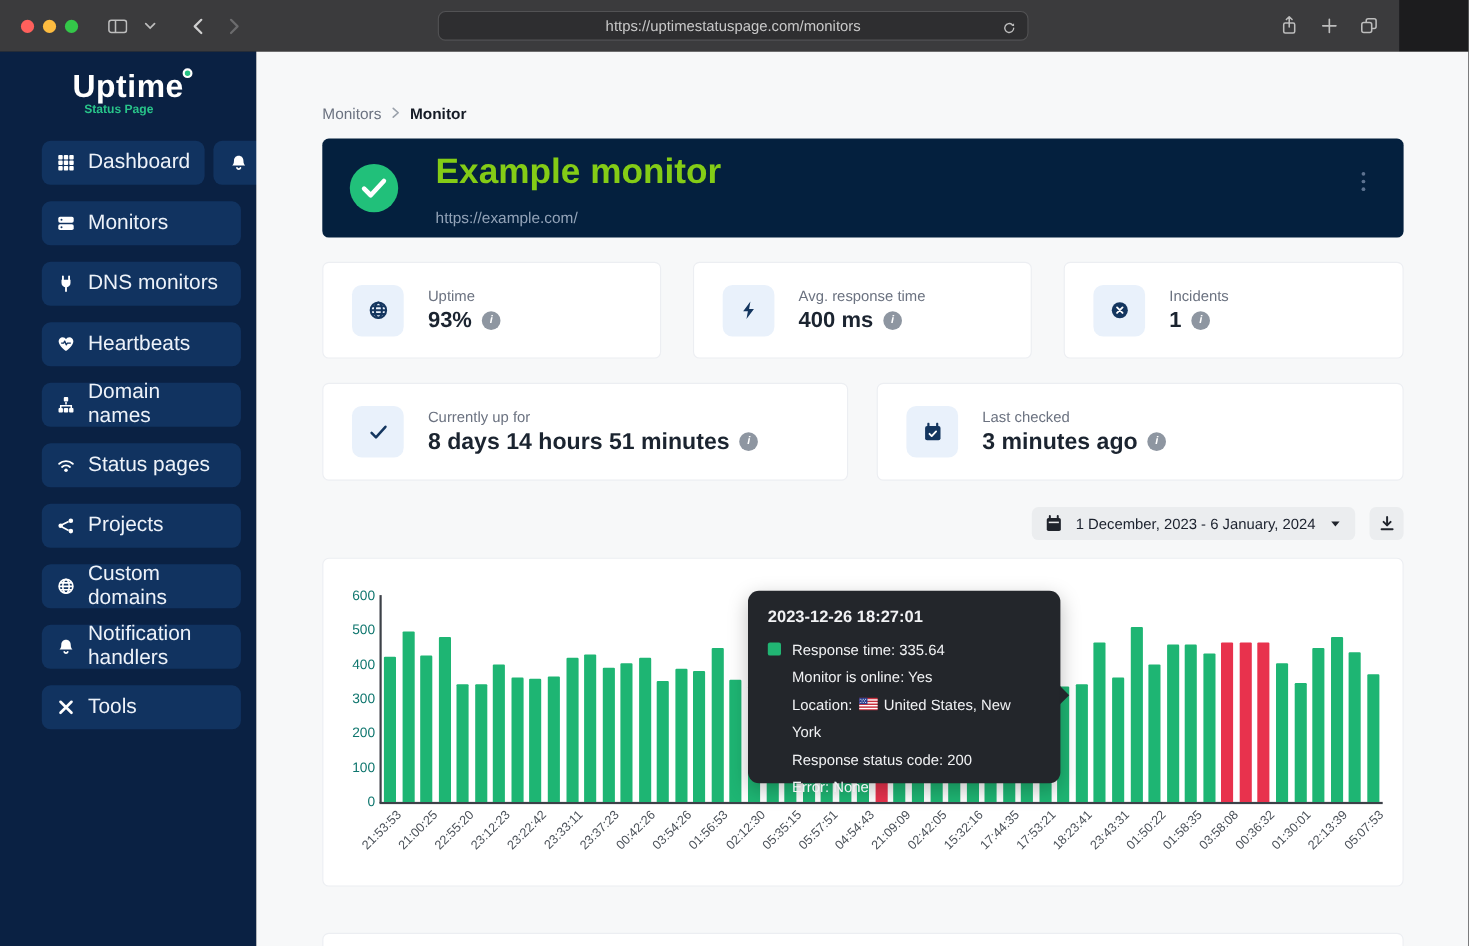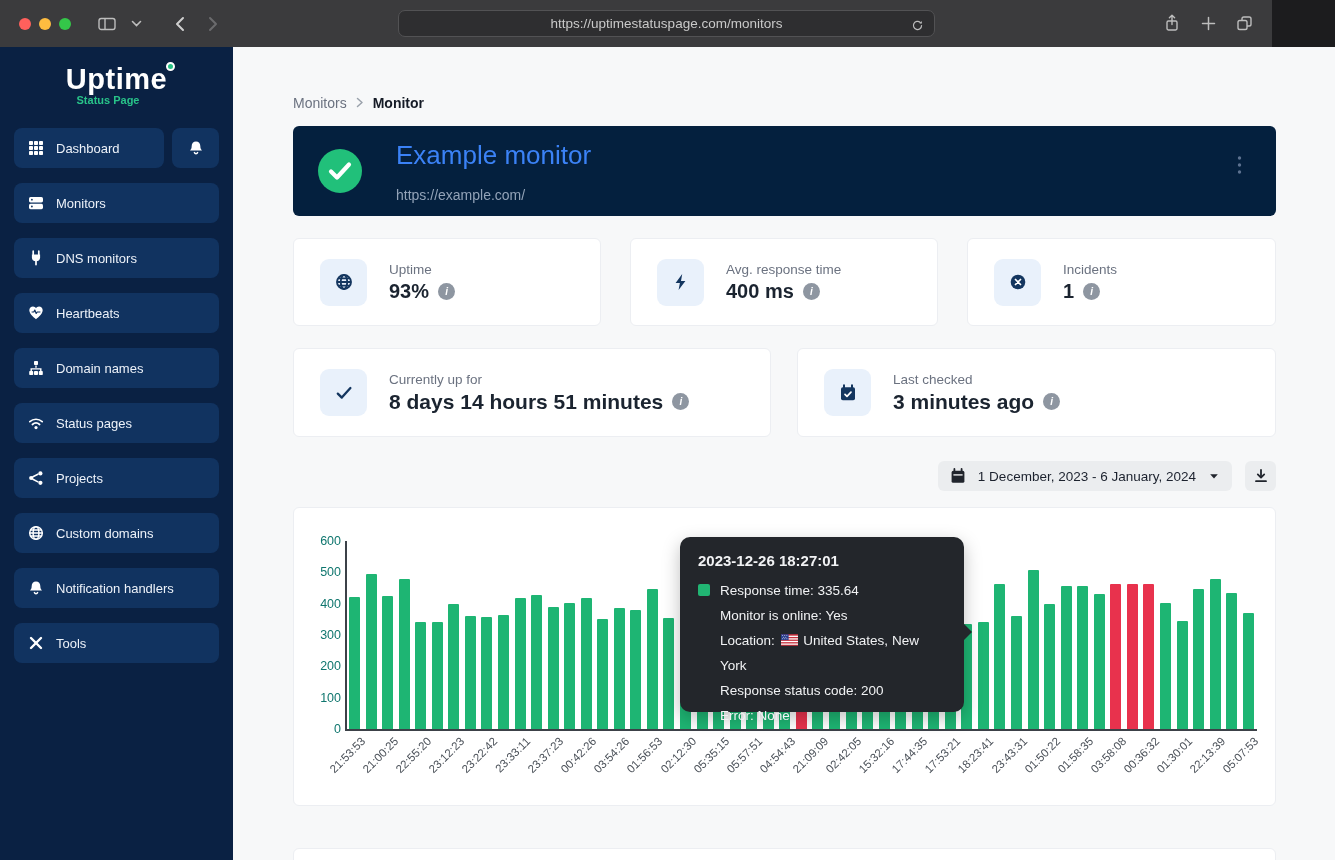--- a/index.html
+++ b/index.html
@@ -19,33 +19,33 @@
   .chrome-right { position:absolute; right:14px; top:9px; display:flex; gap:8px; }
 
   
   .sidebar { position:absolute; top:47px; left:0; width:233px; height:813px; background:#0a2143; }
   .logo-wrap { padding:16px 0 8px 0; text-align:center; color:#fff; }
   .logo-title { font-size:29px; font-weight:800; letter-spacing:.5px; position:relative; display:inline-block; }
   .logo-dot { position:absolute; top:-1px; right:-8px; width:9px; height:9px; border-radius:50%; background:#25c183; border:2px solid #fff; }
   .logo-sub { font-size:11px; font-weight:700; color:#28c389; margin-top:-2px; margin-left:48px; text-align:center; width:120px; }
   .nav { display:flex; flex-direction:column; gap:15px; padding:14px; }
   .nav-row { display:flex; gap:8px; }
-  .side-btn { flex:1; display:flex; align-items:center; gap:12px; height:40px; padding:0 13px; background:#113360; border:none; border-radius:8px; color:#edf2f9; font-family:inherit; font-size:13px; font-weight:500; cursor:default; text-align:left; }
+  .side-btn { flex:1; display:flex; align-items:center; gap:12px; height:40px; padding:0 13px; background:#113360; border:none; border-radius:8px; color:#edf2f9; font-family:inherit; font-size:19px; font-weight:500; cursor:default; text-align:left;margin-left:24px; }
   .side-btn .ic { width:17px; height:17px; display:flex; align-items:center; justify-content:center; color:#fff; flex:0 0 auto; }
   .bell-btn { flex:0 0 47px; display:flex; align-items:center; justify-content:center; height:40px; background:#113360; border:none; border-radius:8px; color:#fff; cursor:default; }
 
   
   .main { position:absolute; left:233px; top:47px; width:1102px; height:813px; background:#f7f8f9; }
   .crumbs { position:absolute; left:60px; top:48px; display:flex; align-items:center; gap:9px; font-size:14px; }
   .crumb-link { color:#6b7280; } .crumb-cur { color:#151b26; font-weight:600; }
 
   .hero { position:absolute; left:60px; top:79px; width:983px; height:90px; background:#04203e; border-radius:6px; display:flex; align-items:center; }
   .hero-check { width:44px; height:44px; border-radius:50%; background:#21c07a; margin-left:25px; display:flex; align-items:center; justify-content:center; }
   .hero-text { margin-left:34px; }
-  .hero-title { color:#3b82f6; font-size:26px; font-weight:400; }
+  .hero-title { color:#84cc16; font-size:32px; font-weight:700; }
   .hero-url { color:#93a3b8; font-size:14px; margin-top:16px; }
   .hero-kebab { position:absolute; right:34px; top:29px; background:none; border:none; cursor:default; }
 
   .card { position:absolute; background:#fff; border-radius:6px; border:1px solid #eceef2; }
   .stat { display:flex; align-items:center; padding-left:26px; gap:22px; }
   .tile { width:47px; height:47px; border-radius:9px; background:#e9f1fb; display:flex; align-items:center; justify-content:center; color:#14365f; flex:0 0 auto; }
   .stat-label { font-size:13.5px; color:#6b7280; }
   .stat-value { font-size:20px; font-weight:700; color:#1b2430; margin-top:3px; display:flex; align-items:center; gap:9px; }
   .stat-value.big { font-size:21px; }
   .info { width:17px; height:17px; border-radius:50%; background:#8e96a1; color:#fff; font-size:10px; font-weight:700; font-style:italic; display:inline-flex; align-items:center; justify-content:center; cursor:default; border:none; font-family:inherit; }

